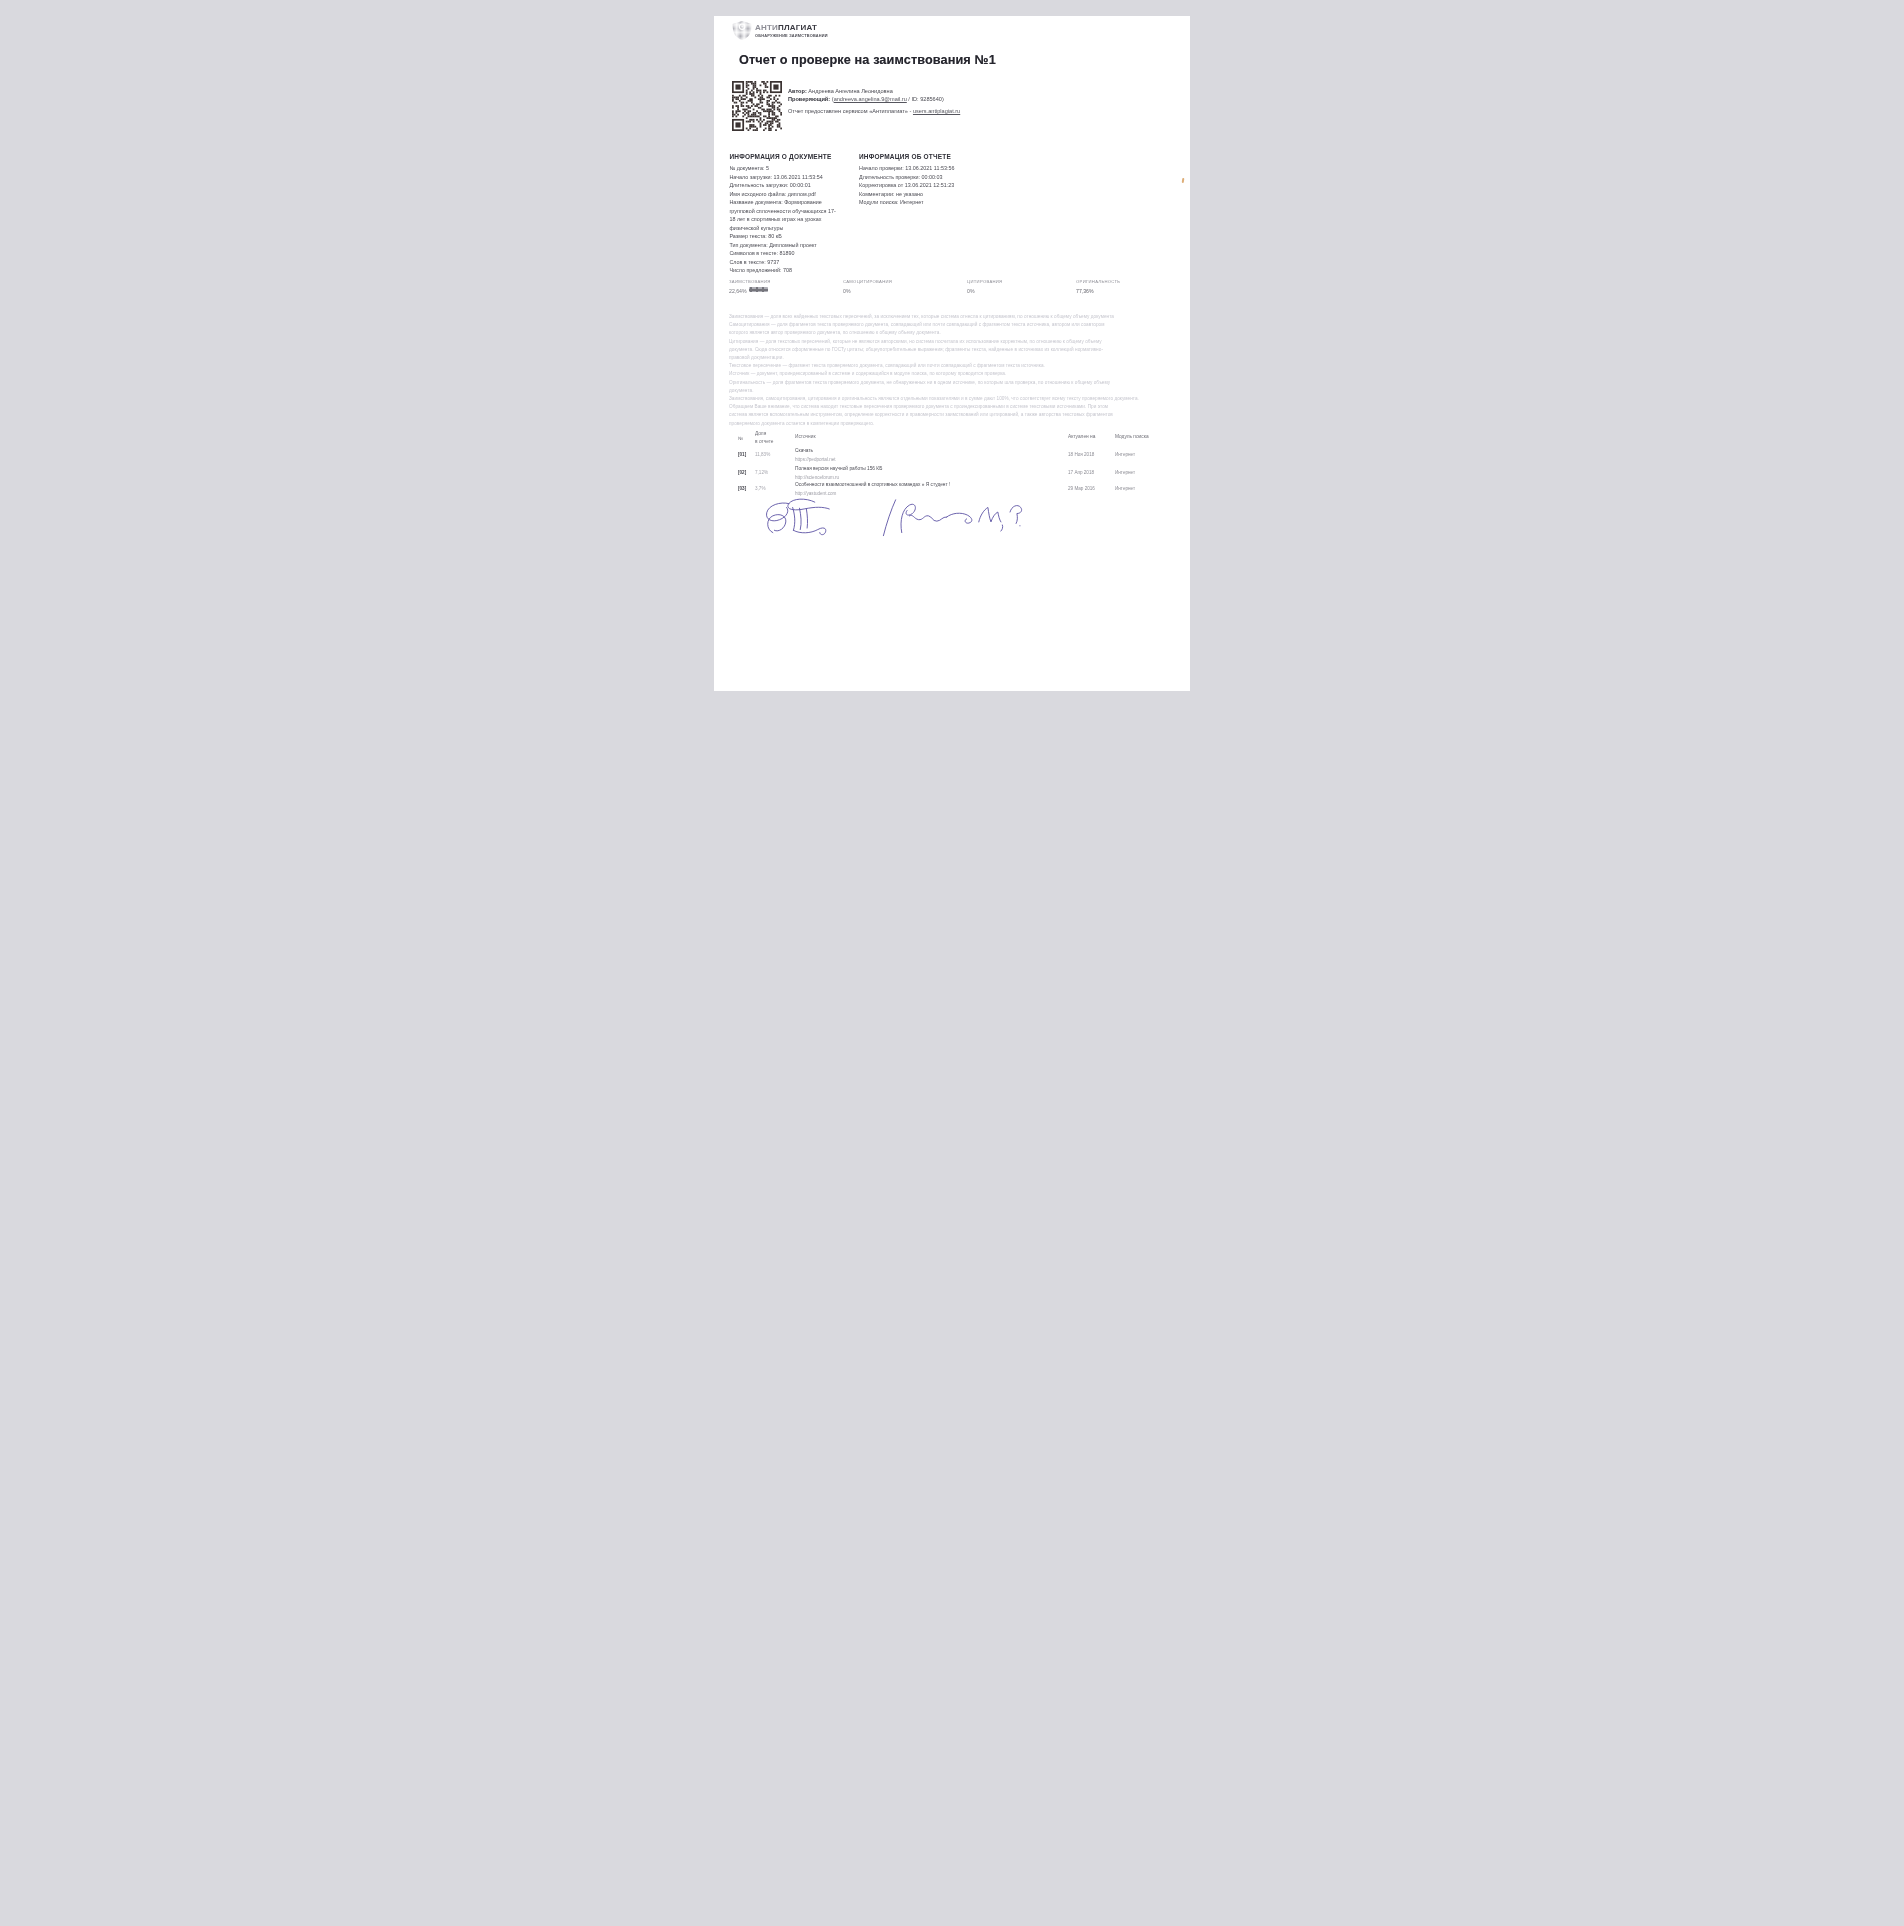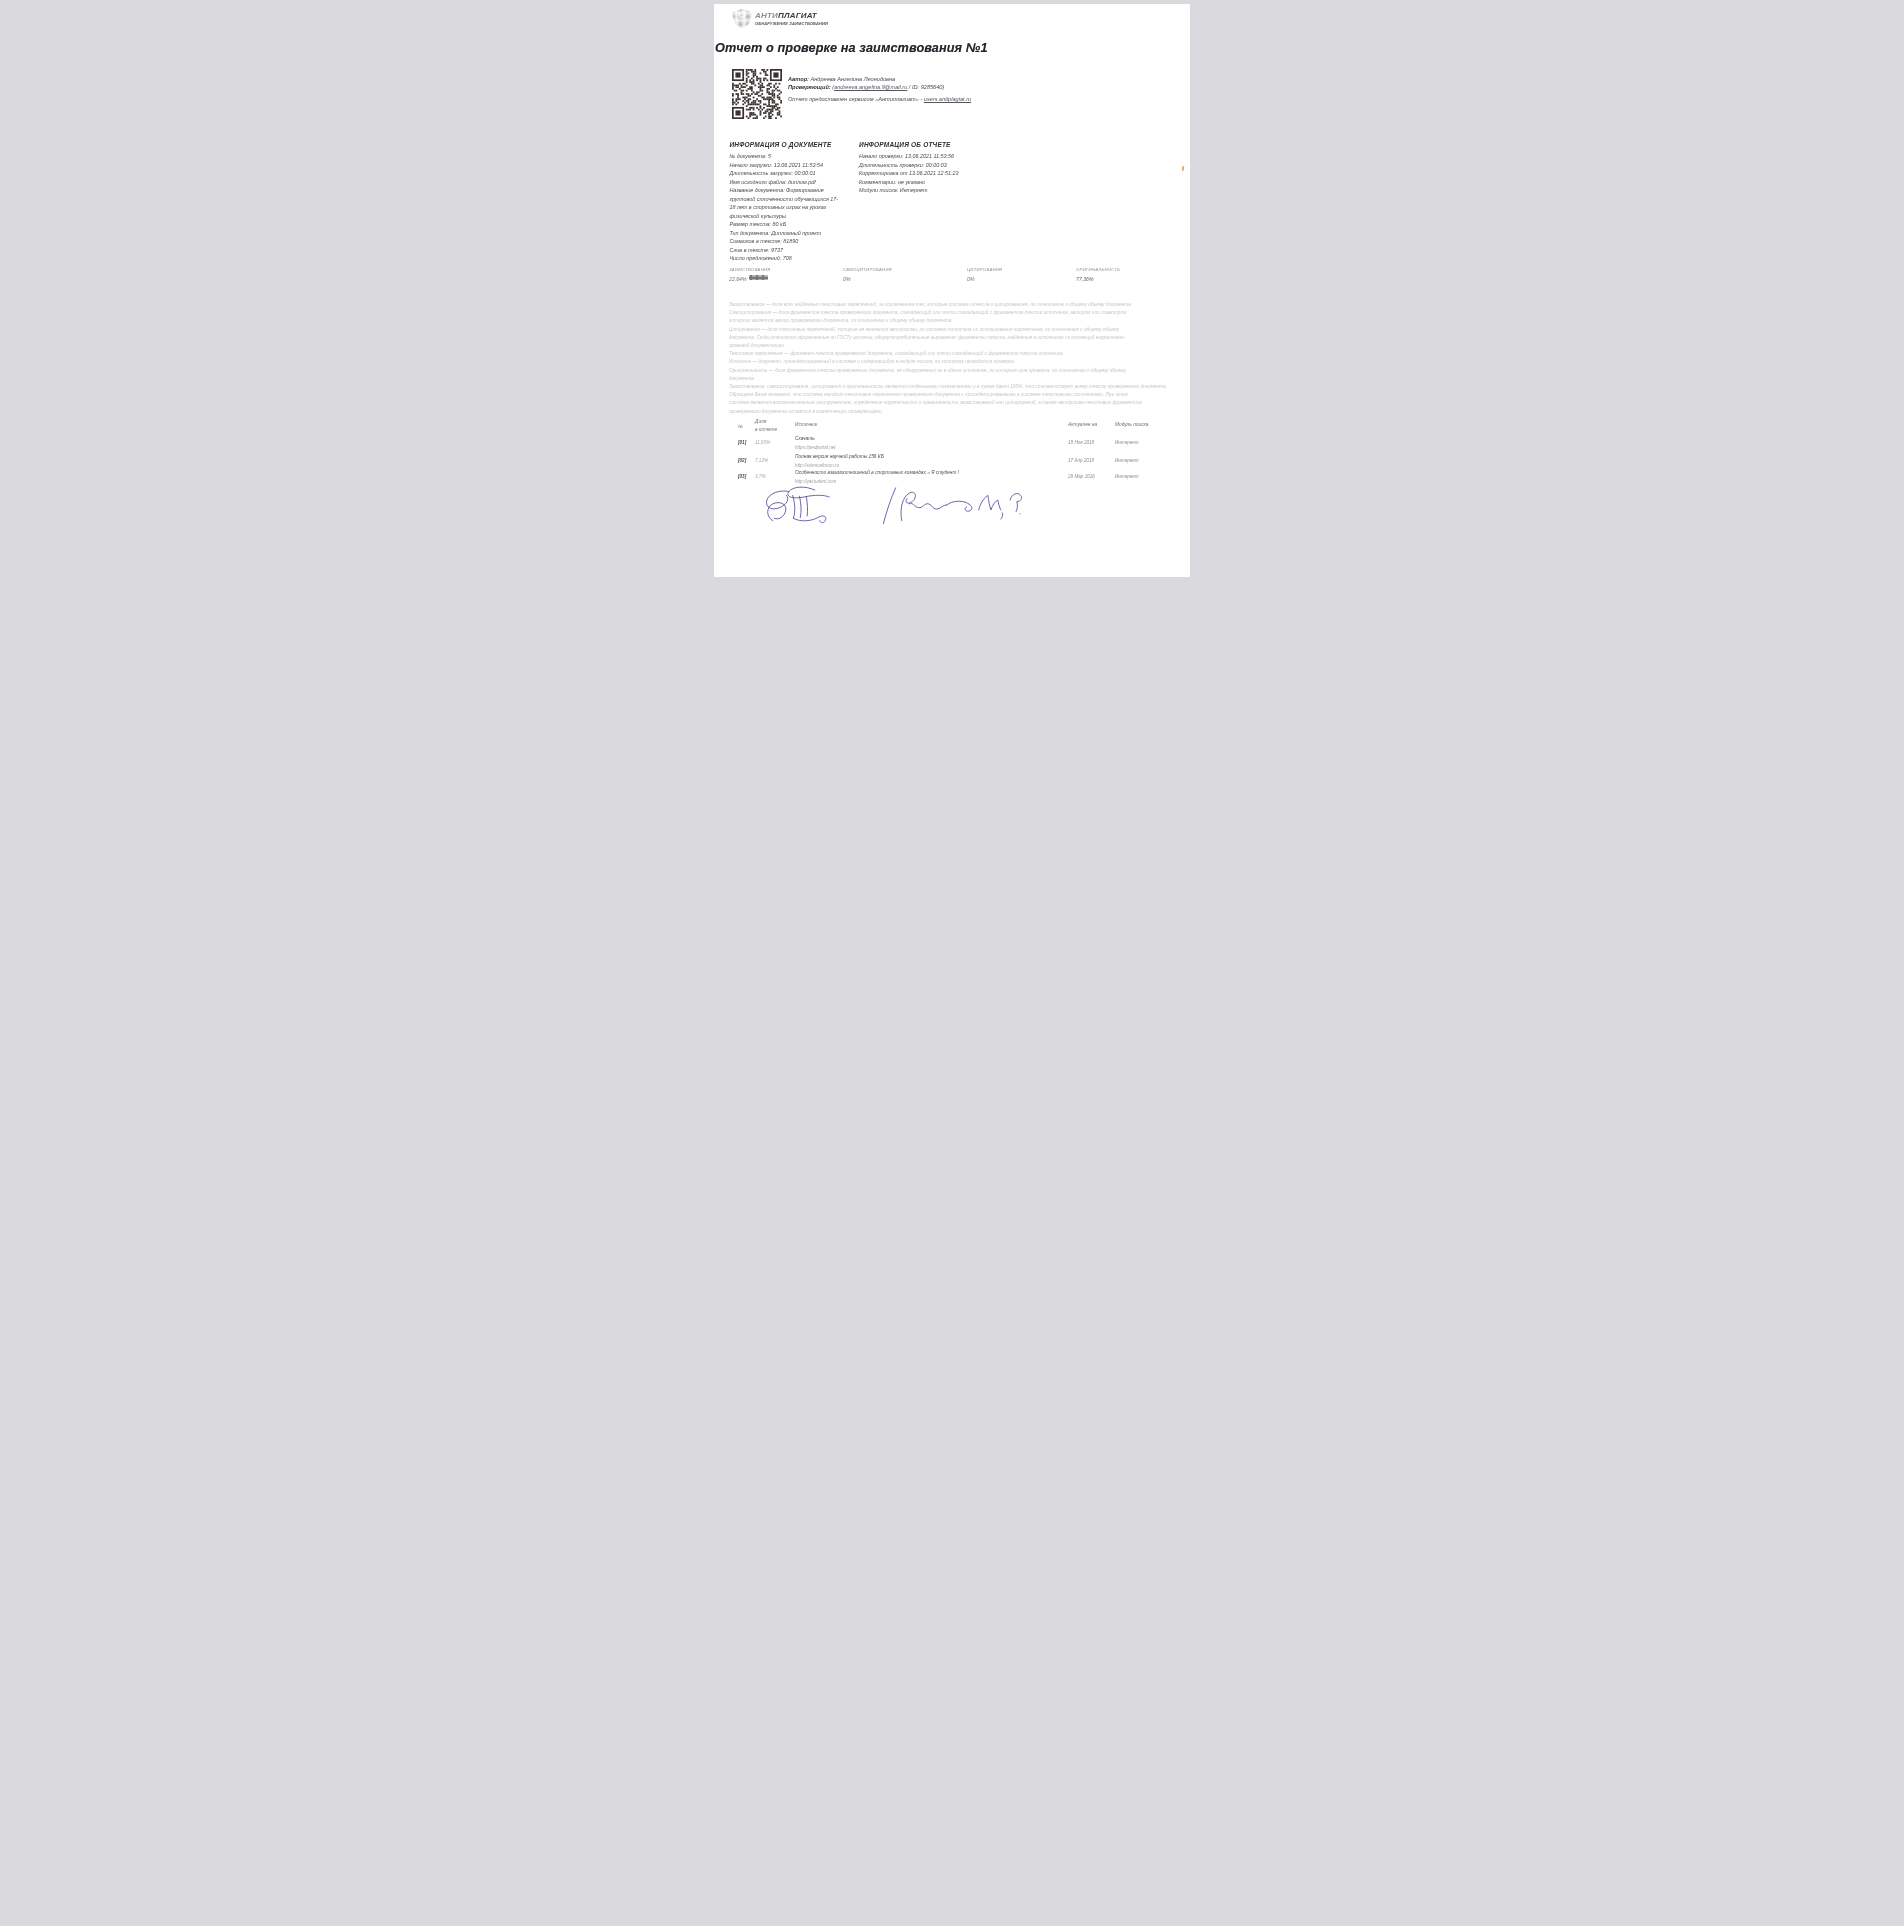--- a/index.html
+++ b/index.html
@@ -1,28 +1,28 @@
 <!DOCTYPE html>
 <html style="font-size:6.2px"><head>
 <meta charset="utf-8">
 <style>
   html,body{margin:0;padding:0;background:#d9d9de;}
-  .page{position:relative;width:476px;height:573px;margin:4px auto;background:#ffffff;
-        font-family:"Liberation Sans",sans-serif;color:#2b2b33;overflow:hidden;font-style:italic;}
+  .page{position:relative;width:476px;height:675px;margin:16px auto;background:#ffffff;
+        font-family:"Liberation Sans",sans-serif;color:#2b2b33;overflow:hidden;}
   .abs{position:absolute;}
   .nowrap{white-space:nowrap;}
 
   
   .brand{left:41px;top:7px;font-size:8px;font-weight:700;letter-spacing:0.2px;}
   .brand .lt{color:#8e8e96;}
   .brand .bd{color:#3a3a42;font-weight:800;}
   .tagline{left:41px;top:17.3px;font-size:3.9px;font-weight:700;letter-spacing:0.2px;color:#4e4e56;}
 
   
-  .title{left:1px;top:37px;font-size:12.7px;font-weight:700;letter-spacing:0.1px;color:#26262e;
+  .title{left:25px;top:37px;font-size:12.7px;font-weight:700;letter-spacing:0.1px;color:#26262e;
          text-shadow:0 0 0.2px rgba(38,38,46,.5);}
 
   
   .a-line{left:74px;font-size:5.6px;color:#4a4a52;}
   .a-line .b{font-weight:700;color:#33333b;}
   .lnk{color:#55555d;text-decoration:underline;text-underline-offset:1.2px;cursor:pointer;}
 
   
   .sec-h{font-size:6.5px;font-weight:700;letter-spacing:0.2px;color:#2e2e36;}
   .info-lines{font-size:5.4px;line-height:8.5px;color:#4c4c54;}

